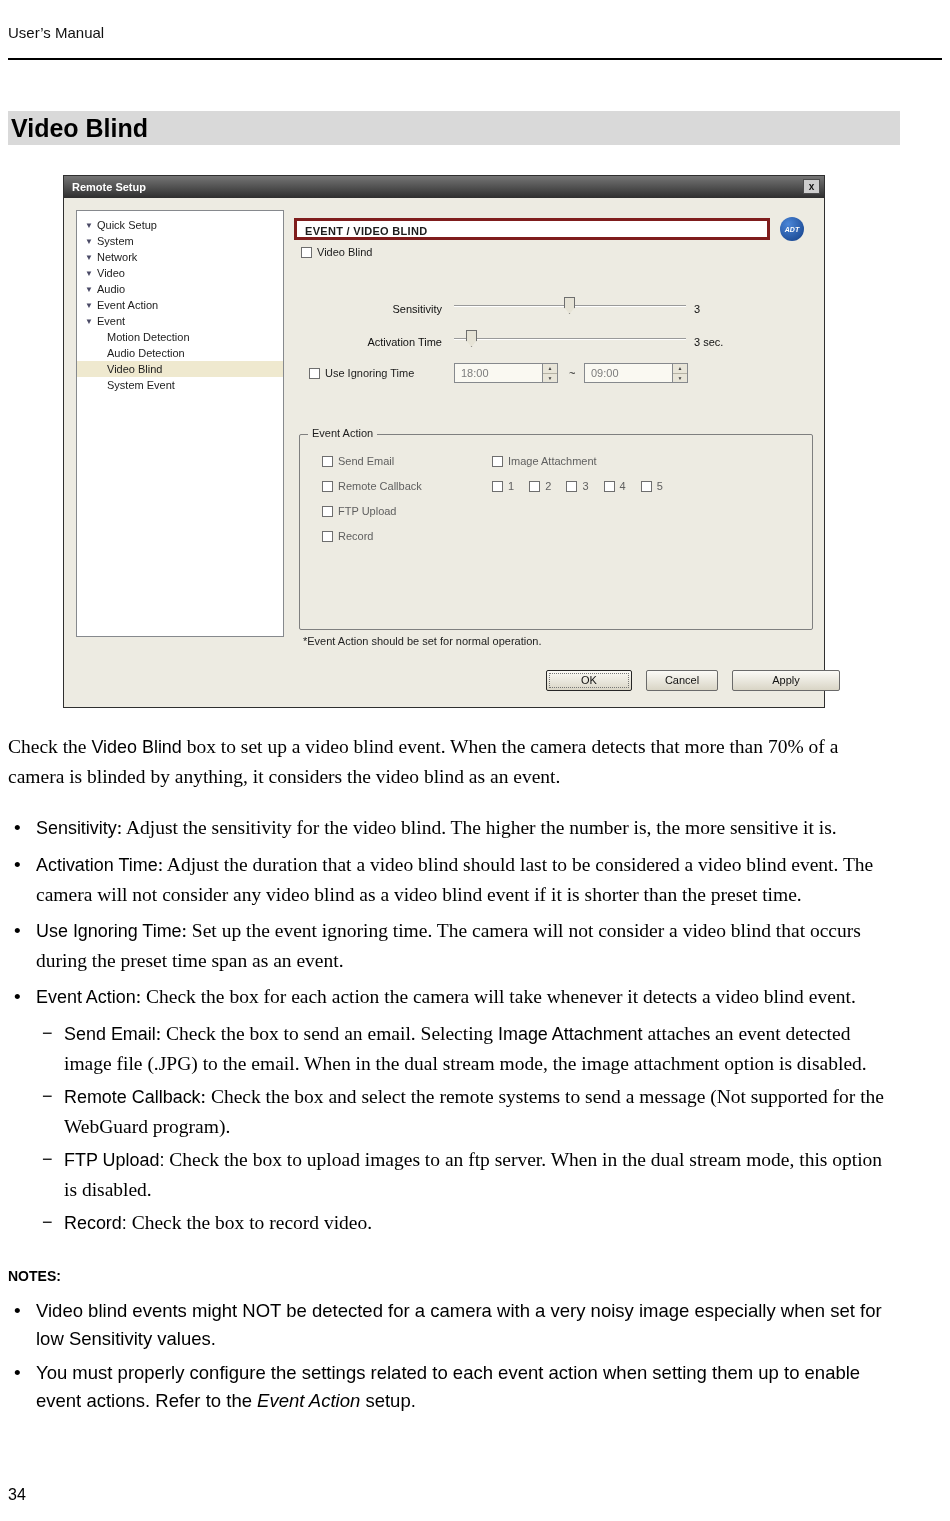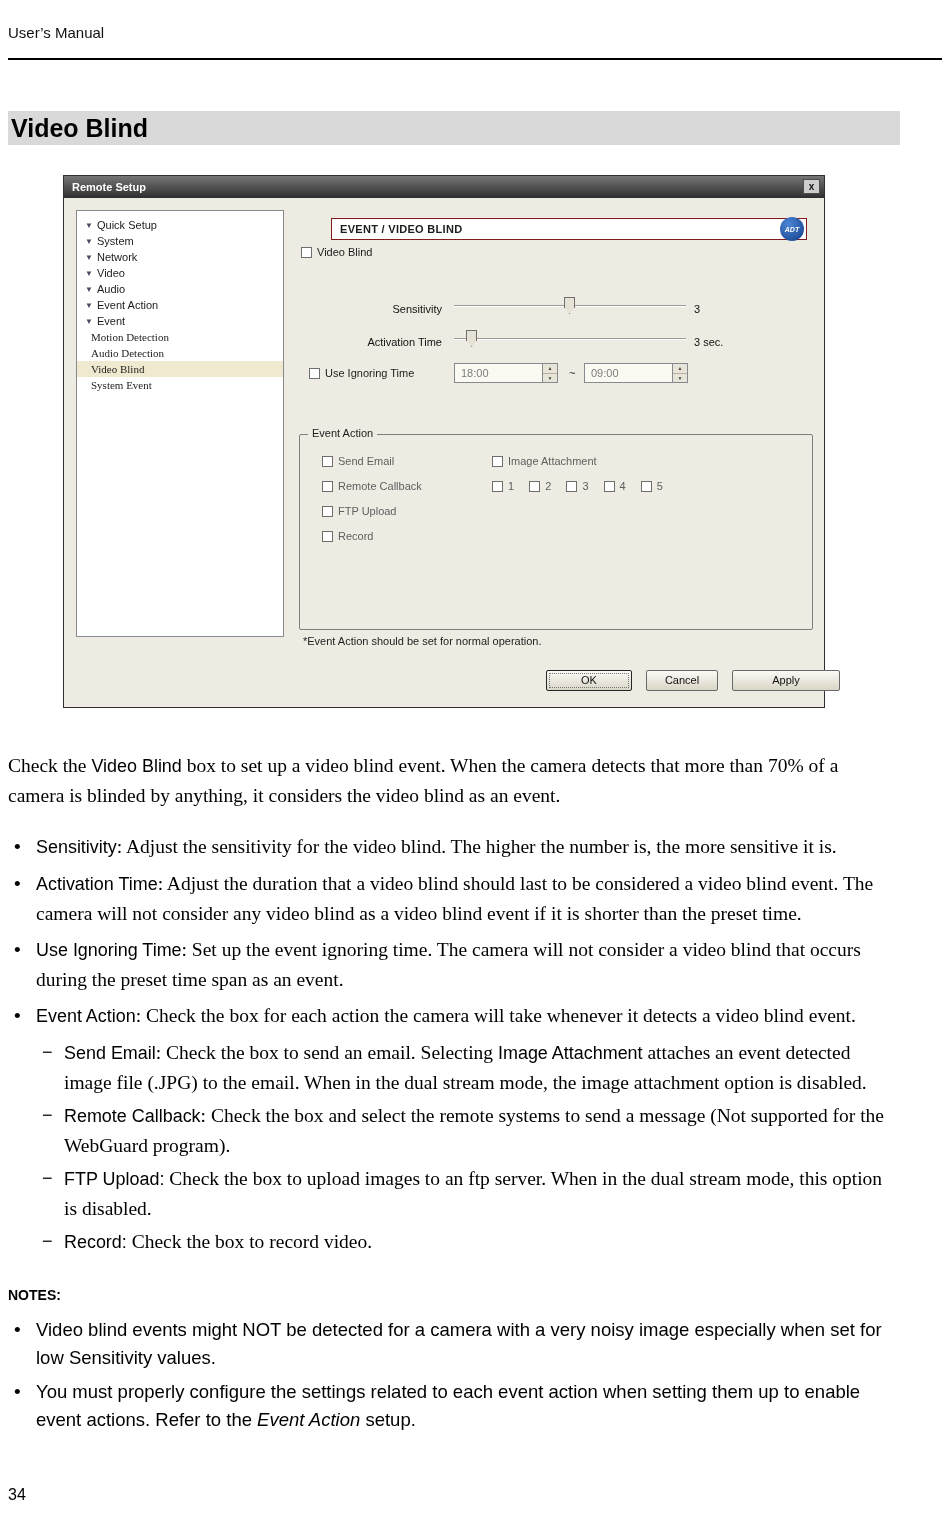--- a/index.html
+++ b/index.html
@@ -43,28 +43,28 @@
     position: absolute; right: 4px; top: 3px; width: 17px; height: 15px;
     background: #cecece; border: 1px solid #4c4c4c; color: #111;
     text-align: center; line-height: 13px; font-size: 10px; font-weight: bold; cursor: default;
   }
 
   .tree {
     position: absolute; left: 12px; top: 34px; width: 208px; height: 427px;
     background: #fff; border: 1px solid #86898d; padding-top: 6px; overflow: hidden;
   }
   .tree-item { height: 16px; line-height: 16px; padding-left: 8px; white-space: nowrap; }
-  .tree-item.child { padding-left: 14px; font-family: Liberation Serif, serif; }
+  .tree-item.child { padding-left: 30px; }
   .tree-item.selected { background: #efe9cf; }
   .tree-arrow { display: inline-block; width: 12px; font-size: 8px; color: #4a4a66; vertical-align: 1px; }
 
   .header-box {
     position: absolute; left: 230px; top: 42px; width: 476px; height: 22px;
-    background: #fff; border: 1px solid #7f1d1d; font-weight: bold;
-    line-height: 20px; padding-left: 8px; letter-spacing: .3px; margin-left: 37px;
+    background: #fff; border: 3px solid #7f1d1d; font-weight: bold;
+    line-height: 20px; padding-left: 8px; letter-spacing: .3px;
   }
   .adt-logo {
     position: absolute; left: 716px; top: 41px; width: 24px; height: 24px; border-radius: 50%;
     background: radial-gradient(circle at 35% 30%, #4a86d8, #123d85);
     color: #fff; font-size: 7px; font-weight: bold; font-style: italic;
     display: flex; align-items: center; justify-content: center;
   }
 
   .checkbox {
     display: inline-block; width: 11px; height: 11px; background: #fff;
@@ -107,21 +107,21 @@
   .btn {
     position: absolute; top: 494px; height: 21px;
     background: linear-gradient(#fbfaf6, #d9d5c6); border: 1px solid #6a6a6a;
     border-radius: 2px; text-align: center; line-height: 19px; font-size: 11px; color: #111;
   }
   .btn-ok { left: 482px; width: 86px; border: 1px solid #262626; outline: 1px dotted #777; outline-offset: -4px; }
   .btn-cancel { left: 582px; width: 72px; }
   .btn-apply { left: 668px; width: 108px; }
 
   
-  .body-text { position: absolute; left: 8px; top: 732px; width: 882px; font-size: 19.5px; line-height: 29px; margin-top: 19px; }
+  .body-text { position: absolute; left: 8px; top: 732px; width: 882px; font-size: 19.5px; line-height: 29px; }
   .seg-r { font-family: "Liberation Serif", serif; }
   .seg-s { font-family: "Liberation Sans", sans-serif; font-size: 0.92em; }
   .seg-n { font-family: "Liberation Sans", sans-serif; }
   .seg-ni { font-family: "Liberation Sans", sans-serif; font-style: italic; }
 
   .intro { margin-bottom: 22px; }
   .bullet { position: relative; padding-left: 28px; margin-bottom: 7px; }
   .bullet > .marker {
     position: absolute; left: 6px; top: 0;
     font-family: "Liberation Sans", sans-serif; font-size: 19px;

